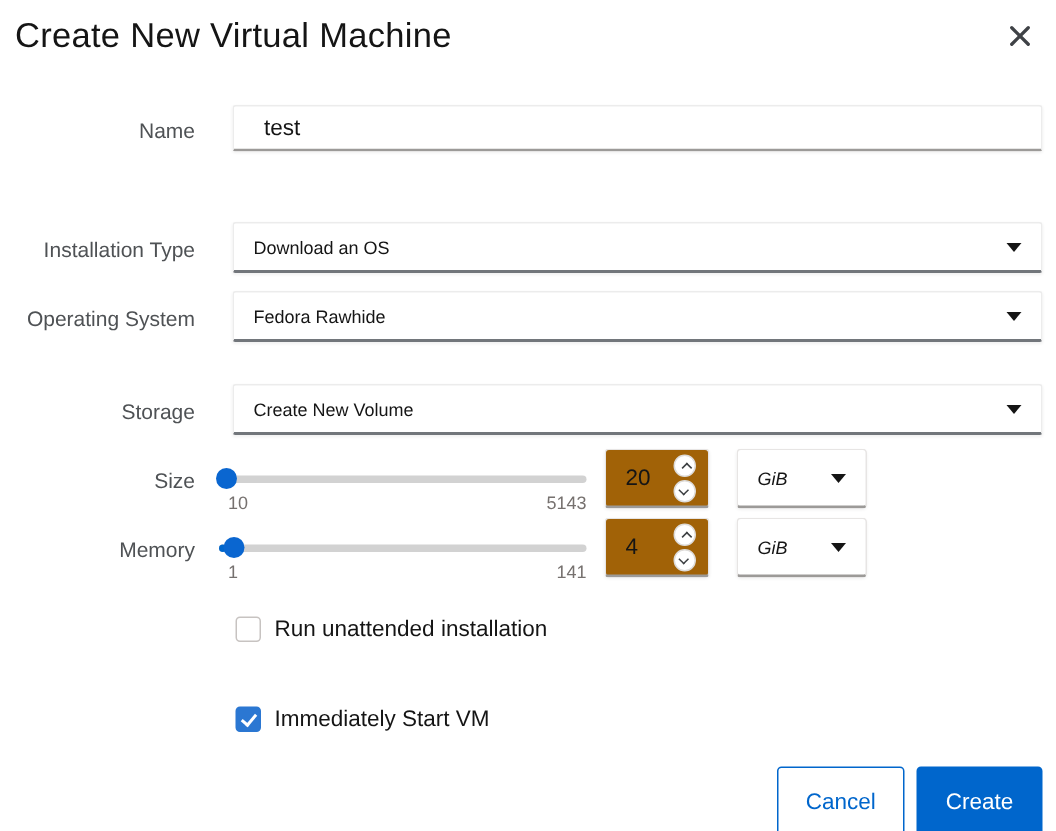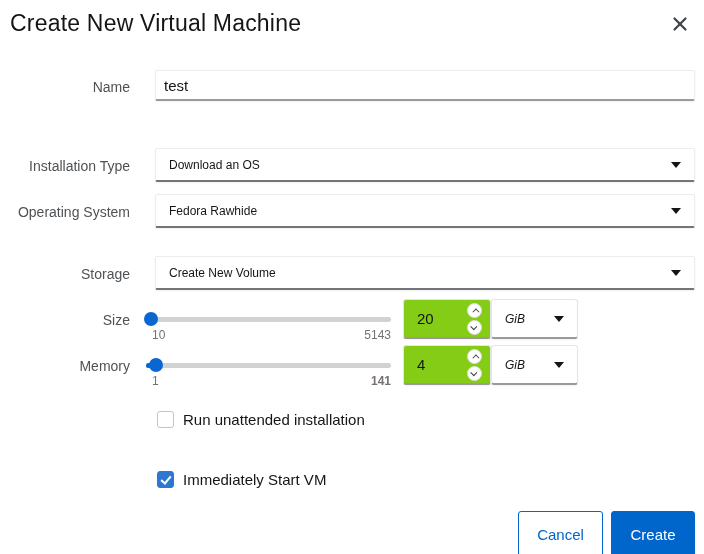--- a/index.html
+++ b/index.html
@@ -10,42 +10,42 @@
   
   .dlg-title { position:absolute; left:10px; top:10px; font-size:23px; font-weight:500; color:#151515; letter-spacing:.2px; }
   .close-btn { position:absolute; left:668px; top:12px; width:24px; height:24px; border:none; background:transparent; cursor:pointer; display:flex; align-items:center; justify-content:center; }
 
   
   .f-label { position:absolute; left:0; width:130px; text-align:right; font-size:14px; color:#4f5255; }
 
   
   .text-input { position:absolute; left:155px; width:540px; background:#fff;
     border:1px solid #ececec; border-bottom:2px solid #9c9a98; border-radius:2px;
-    box-shadow:0 1px 2px rgba(0,0,0,.06); display:flex; align-items:center; padding-left:8px;
+    box-shadow:0 1px 2px rgba(0,0,0,.06); display:flex; align-items:center; padding-left:20px;
     font-size:15px; color:#151515; }
 
   
   .select-toggle { position:absolute; background:#fff;
     border:1px solid #ececec; border-bottom:2px solid #72767b; border-radius:2px;
     box-shadow:0 1px 2px rgba(0,0,0,.06); display:flex; align-items:center; padding:0 13px;
     font-size:12px; color:#151515; cursor:pointer; }
   .select-toggle .sel-text { flex:1; text-align:left; }
   .caret { width:0; height:0; border-left:5px solid transparent; border-right:5px solid transparent; border-top:6px solid #151515; }
 
   .main-select { left:155px; width:540px; height:34px; }
 
   
   .slider { position:absolute; left:146px; width:245px; height:14px; cursor:pointer; }
   .slider-track { position:absolute; left:0; right:0; top:5px; height:5px; background:#d2d2d2; border-radius:3px; }
   .slider-fill { position:absolute; left:0; top:5px; height:5px; background:#0066cc; border-radius:3px; }
   .slider-thumb { position:absolute; top:0; width:14px; height:14px; margin-left:-2px; background:#0a66d0; border-radius:50%; }
   .range-label { position:absolute; font-size:12px; color:#76716f; }
 
   
-  .number-input { position:absolute; width:88px; height:40px; background:#84cc16;
+  .number-input { position:absolute; width:70px; height:40px; background:#a16207;
     border:1px solid #e7e5e4; border-bottom:2px solid #9c9a98; border-radius:3px;
     box-shadow:0 1px 2px rgba(0,0,0,.06); display:flex; align-items:center; padding:0 8px 0 13px;
     font-size:15px; color:#151515; }
   .num-value { flex:1; text-align:left; }
   .spinner { display:flex; flex-direction:column; gap:2px; }
   .spin { width:15px; height:15px; border:1px solid #dedcda; border-radius:50%; background:#fff;
     display:flex; align-items:center; justify-content:center; cursor:pointer; padding:0; }
   .chev { display:inline-block; width:5px; height:5px; border-style:solid; border-color:#3c3f42; border-width:1.5px 1.5px 0 0; }
   .chev.up { transform:rotate(-45deg) translate(0,2px); }
   .chev.down { transform:rotate(135deg) translate(0,1px); }
@@ -127,21 +127,21 @@
     <span class="caret"></span>
   </div>
 
   <label class="f-label" style="top:358px;">Memory</label>
   <div class="slider" style="top:358px;">
     <div class="slider-track"></div>
     <div class="slider-fill" style="width: 2.14286%;"></div>
     <div class="slider-thumb" style="left: 2.14286%;"></div>
   </div>
   <span class="range-label" style="left:152px; top:374px;">1</span>
-  <span class="range-label" style="left:291px; top:374px; width:100px; text-align:right;font-weight:bold;">141</span>
+  <span class="range-label" style="left:291px; top:374px; width:100px; text-align:right;">141</span>
   <div class="number-input" style="left:403px; top:345px;">
     <span class="num-value">4</span>
     <span class="spinner">
       <button class="spin">
           <span class="chev up"></span>
         </button>
       <button class="spin">
           <span class="chev down"></span>
         </button>
     </span>

